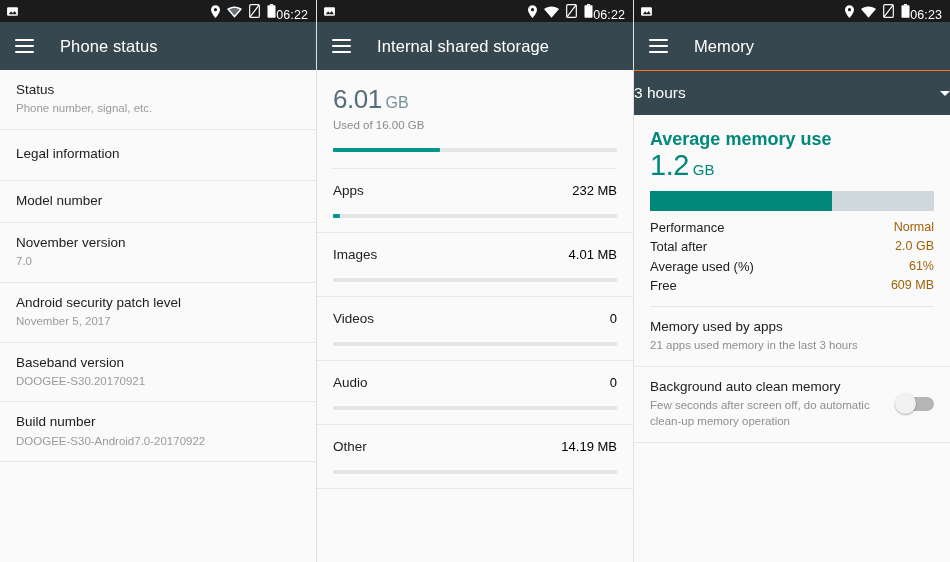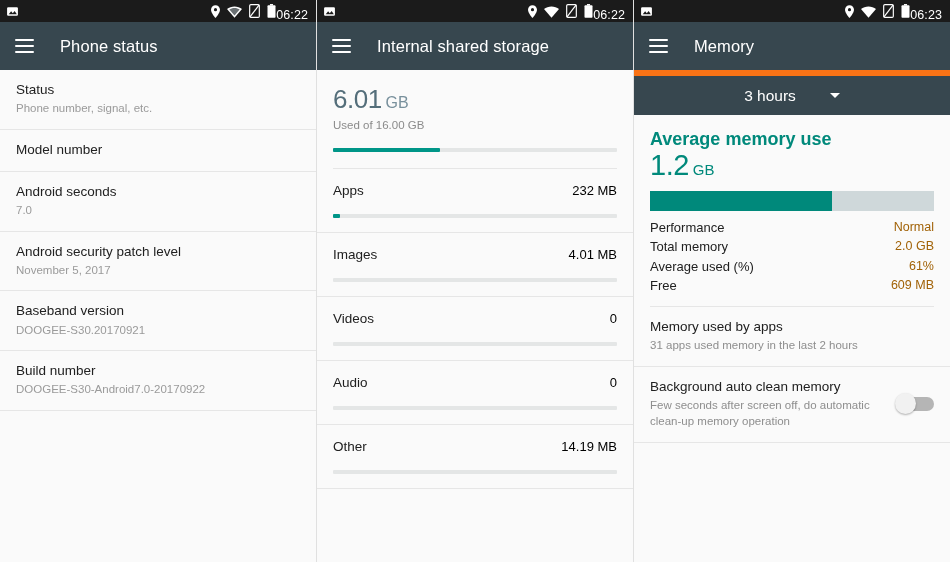--- a/index.html
+++ b/index.html
@@ -32,22 +32,22 @@
     display: flex; align-items: center; padding-left: 15px;
   }
   .hamburger { width: 19px; height: 14px; display: flex; flex-direction: column;
                justify-content: space-between; cursor: pointer; }
   .hamburger i { display: block; height: 2px; background: #ffffff; border-radius: 1px; }
   .tb-title { color: #ffffff; font-size: 16.5px; font-weight: 500; margin-left: 26px; letter-spacing: .1px; }
 
   
   .spinner-bar {
     height: 45px; background: #37474f;
-    display: flex; align-items: center; justify-content: center;
-    border-top: 6px solid #f97316;
+    display: flex; align-items: center; justify-content: space-between;
+    border-top: 1px solid #f97316;
   }
   .spinner-label { color: #ffffff; font-size: 15.5px; font-weight: 500; }
   .caret { width: 0; height: 0; margin-left: 34px;
            border-left: 5px solid transparent; border-right: 5px solid transparent;
            border-top: 5px solid #ffffff; }
 
   
   .list { background: #fafafa; }
   .row { padding: 11px 16px 12px 16px; border-bottom: 1px solid #e6e6e6; background: #fafafa; }
   .row .title { font-size: 13.5px; color: #212121; line-height: 1.35; }
@@ -139,25 +139,28 @@
           <i></i>
         </div>
       <div class="tb-title">Phone status</div>
     </div>
 
     <div class="list">
       <div class="row">
         <div class="title">Status</div>
         <div class="sub">Phone number, signal, etc.</div>
       </div>
+      <div class="row" style="padding-top:15px;padding-bottom:17px;">
+        <div class="title">Legal information</div>
+      </div>
       <div class="row">
         <div class="title">Model number</div>
       </div>
       <div class="row">
-        <div class="title">Android seconds</div>
+        <div class="title">November version</div>
         <div class="sub">7.0</div>
       </div>
       <div class="row">
         <div class="title">Android security patch level</div>
         <div class="sub">November 5, 2017</div>
       </div>
       <div class="row">
         <div class="title">Baseband version</div>
         <div class="sub">DOOGEE-S30.20170921</div>
       </div>
@@ -333,39 +336,39 @@
       </div>
       <div class="mem-bar-track">
         <div class="mem-bar-fill" style="width: 64%;"></div>
       </div>
       <div class="stats">
         <div class="stat">
           <span class="k">Performance</span>
           <span class="v">Normal</span>
         </div>
         <div class="stat">
-          <span class="k">Total memory</span>
+          <span class="k">Total after</span>
           <span class="v">2.0 GB</span>
         </div>
         <div class="stat">
           <span class="k">Average used (%)</span>
           <span class="v">61%</span>
         </div>
         <div class="stat">
           <span class="k">Free</span>
           <span class="v">609 MB</span>
         </div>
       </div>
     </div>
 
     <div class="list">
       <div class="mem-row">
         <div class="txt">
           <div class="title">Memory used by apps</div>
-          <div class="sub">31 apps used memory in the last 2 hours</div>
+          <div class="sub">21 apps used memory in the last 3 hours</div>
         </div>
       </div>
       <div class="mem-row">
         <div class="txt">
           <div class="title">Background auto clean memory</div>
           <div class="sub">Few seconds after screen off, do automatic clean-up memory operation</div>
         </div>
         <div class="switch">
           <div class="thumb"></div>
         </div>

